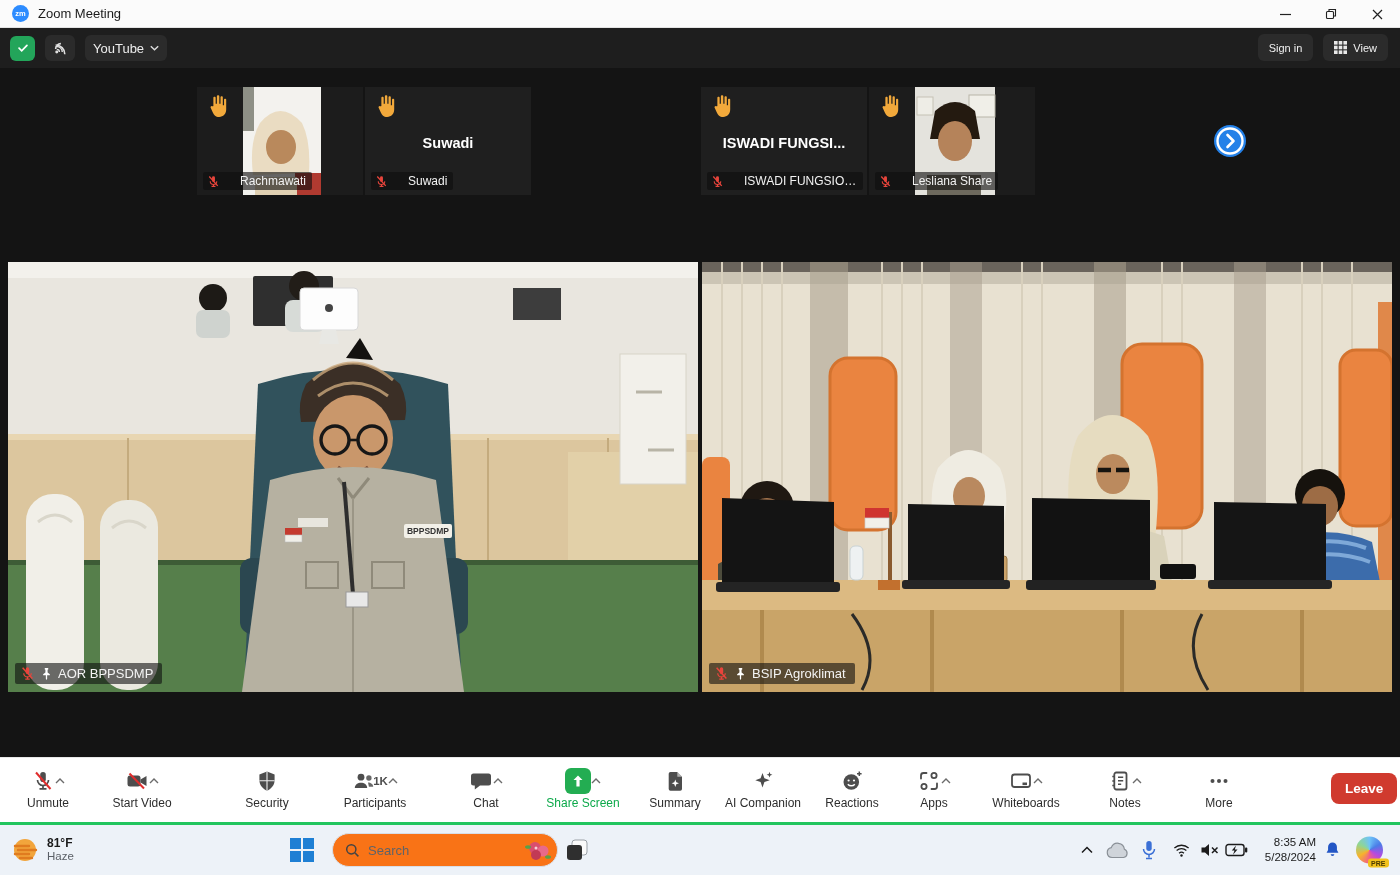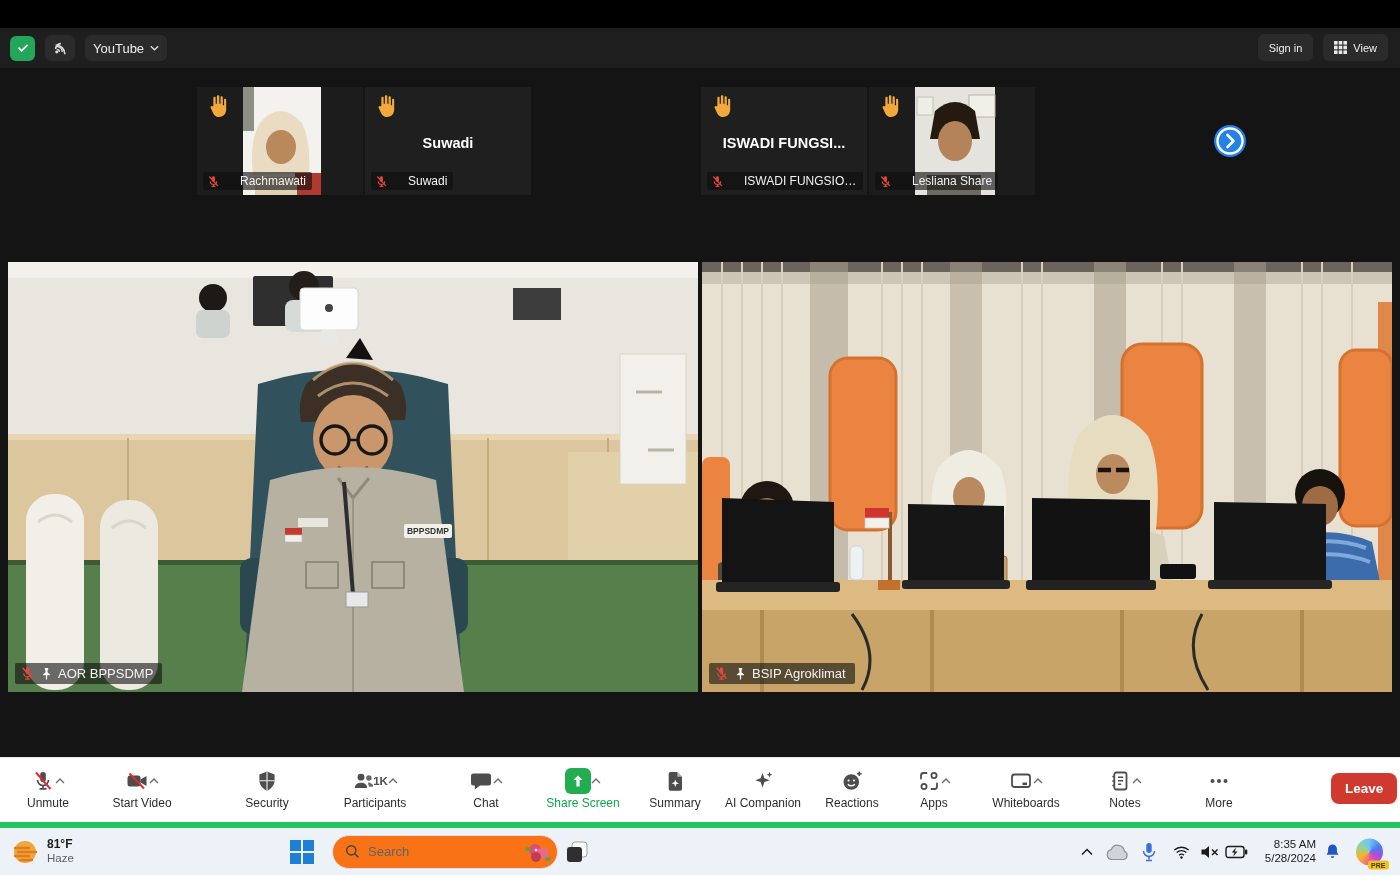--- a/index.html
+++ b/index.html
@@ -59,21 +59,21 @@
   .chev { width:10px; height:6px; }
   .green-sq { width:26px; height:26px; border-radius:6px; background:#23ad52; display:flex;
     align-items:center; justify-content:center; }
   .cb-label.green { color:#0ca94a; }
   .badge-1k { font-size:11.5px; font-weight:bold; color:#4d4d4d; margin-left:-3px; }
   .leave-btn { position:absolute; left:1331px; top:15px; background:#d03a2e; color:#fff; border:none;
     border-radius:8px; font-size:13.5px; font-weight:600; padding:8px 14px; font-family:inherit; }
 
   
   .taskbar { position:absolute; left:0; top:822px; width:1400px; height:53px; background:#edf2f8;
-    border-top:6px solid #22c55e; }
+    border-top:3px solid #22c55e; }
   .tb { position:absolute; top:50%; transform:translateY(-50%); display:flex; align-items:center; justify-content:center; }
   .weather { left:10px; gap:7px; }
   .weather-txt { line-height:1.2; }
   .weather-temp { font-size:12px; font-weight:600; color:#1b1b1b; }
   .weather-cond { font-size:11.5px; color:#5a5f66; }
   .search-pill { left:332px; width:226px; height:34px; background:#f97316; border:1px solid #d8dee6;
     border-radius:17px; display:flex; align-items:center; padding:0 5px 0 12px; }
   .search-pill input { border:none; outline:none; flex:1; font-size:13px; color:#333; background:transparent;
     font-family:inherit; min-width:0; margin-left:8px; }
   .search-pill input::placeholder { color:#5f6368; }
@@ -148,20 +148,42 @@
     </symbol>
     <symbol id="i-wifi" viewBox="0 0 24 24">
       <path d="M2.5 9.2a14.5 14.5 0 0 1 19 0M5.5 12.7a10 10 0 0 1 13 0M8.7 16.2a5.3 5.3 0 0 1 6.6 0" fill="none" stroke="currentColor" stroke-width="1.7"></path>
       <circle cx="12" cy="19.3" r="1.6" fill="currentColor"></circle>
     </symbol>
   </defs>
 </svg>
 
 <div class="screen">
 
+  <div class="titlebar">
+    <div class="zm-badge">zm</div>
+    <span class="win-title">Zoom Meeting</span>
+    <div class="win-controls">
+      <div class="win-btn">
+        <svg width="11" height="11" viewBox="0 0 11 11">
+            <path d="M0 5.5h11" stroke="#222" stroke-width="1.2"></path>
+          </svg>
+      </div>
+      <div class="win-btn">
+        <svg width="12" height="12" viewBox="0 0 12 12" fill="none" stroke="#222" stroke-width="1.1">
+          <rect x="1.5" y="3.5" width="7" height="7" rx="1"></rect>
+            <path d="M4 3.5V1.5h6.5V8h-2"></path>
+          </svg>
+      </div>
+      <div class="win-btn">
+        <svg width="11" height="11" viewBox="0 0 11 11">
+            <path d="M1 1l9 9M10 1l-9 9" stroke="#222" stroke-width="1.2"></path>
+          </svg>
+      </div>
+    </div>
+  </div>
 
   <div class="subbar">
     <div class="shield-btn">
       <svg width="14" height="14" viewBox="0 0 16 16">
           <path d="M3.5 8.2l3 3 6-6.2" stroke="#fff" stroke-width="2" fill="none" stroke-linecap="round"></path>
         </svg>
     </div>
     <div class="sq-btn">
       <svg width="14" height="14" viewBox="0 0 16 16">
         <path d="M3 13a6 6 0 0 1 6-6M3 8.5A10.5 10.5 0 0 1 13.5 19" fill="none" stroke="#e0e0e0" stroke-width="1.8" transform="translate(0,-4)"></path>

